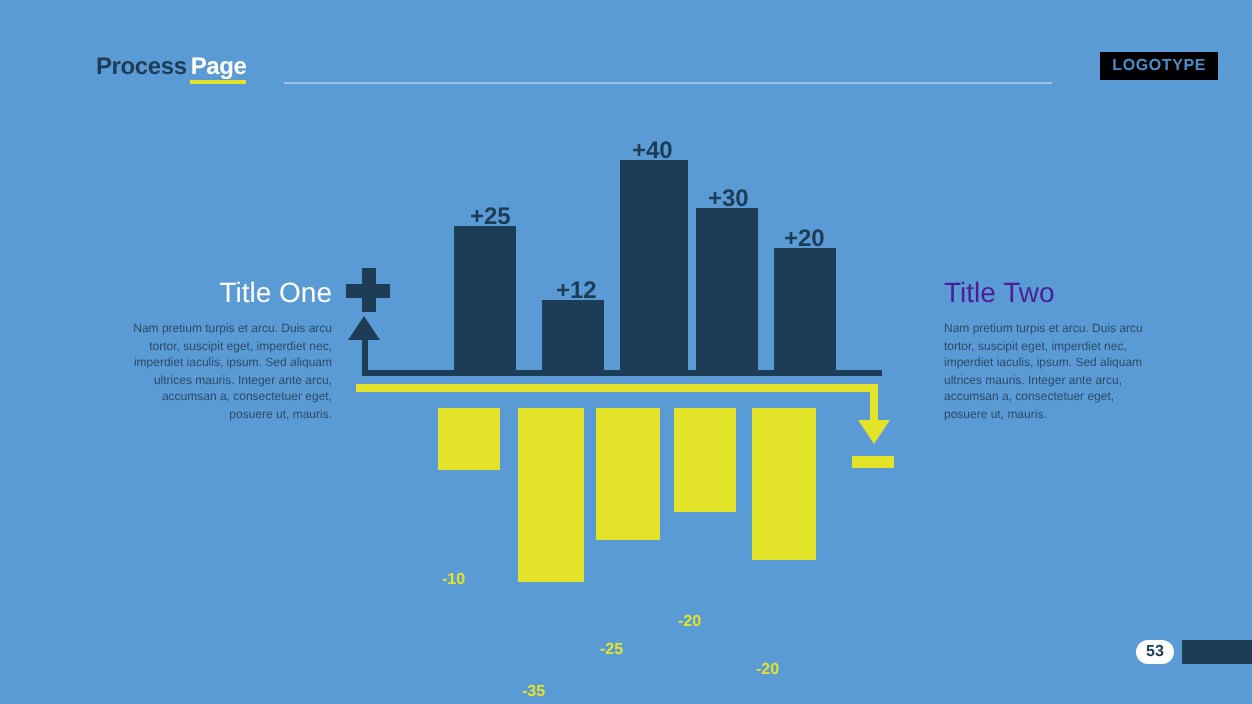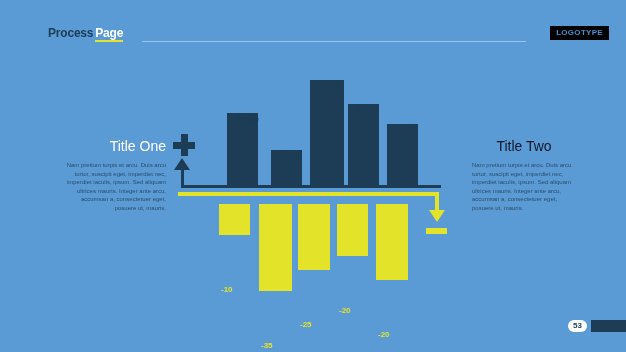--- a/index.html
+++ b/index.html
@@ -63,21 +63,21 @@
   #side-left  { left: 62px;  text-align: right; }
   #side-right { left: 472px; text-align: left;  }
 
   .side-title {
     font-size: 14px;
     line-height: 16px;
     margin-bottom: 7px;
     white-space: nowrap;
   }
   #side-left .side-title  { color: #ffffff; }
-  #side-right .side-title { color: #0f172a; text-align: center; }
+  #side-right .side-title { color: #4c1d95; }
 
   .side-body {
     font-size: 6px;
     line-height: 8.6px;
     color: #2b4b68;
   }
 
   
   #chart {
     position: absolute;
@@ -89,24 +89,23 @@
     position: absolute;
     background: #1d3c56;
   }
   .bar-neg {
     position: absolute;
     background: #e3e32a;
   }
   .label-pos {
     position: absolute;
     color: #1d3c56;
-    font-size: 14px;
-    font-weight: bold;
-    white-space: nowrap;
-    margin-top: 9px;
+    font-size: 12px;
+    font-weight: bold;
+    white-space: nowrap;
   }
   .label-neg {
     position: absolute;
     color: #e3e32a;
     font-size: 8px;
     font-weight: bold;
     white-space: nowrap;
     margin-top: 47px;
   }
 

